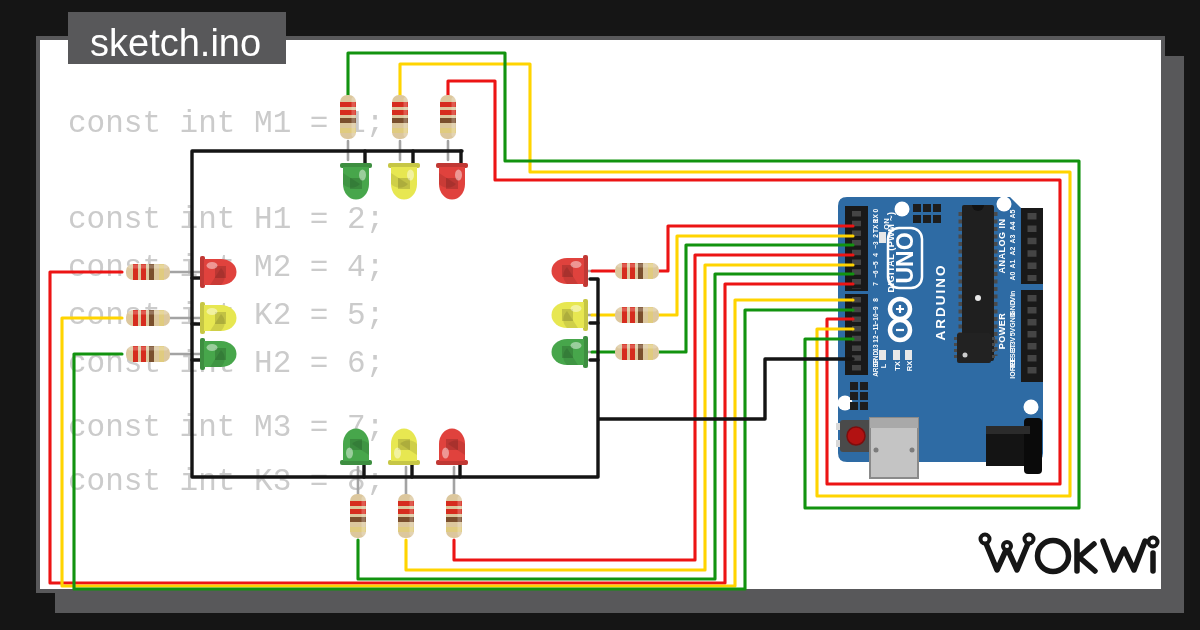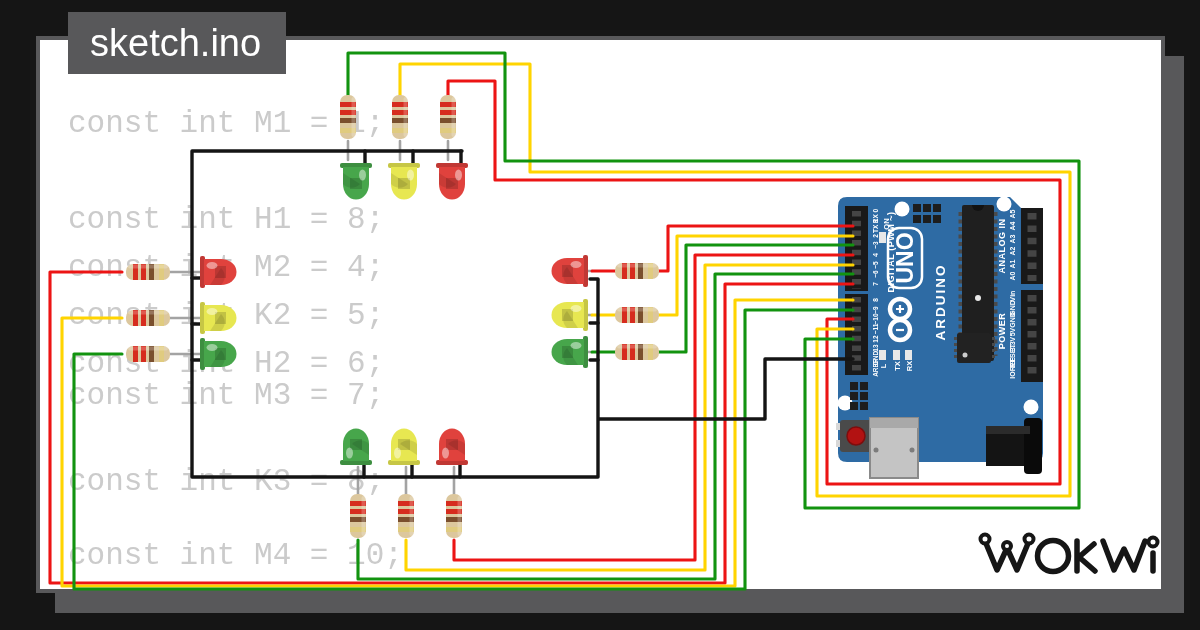--- a/index.html
+++ b/index.html
@@ -1,21 +1,21 @@
 <!DOCTYPE html>
 <html><head>
 <meta charset="utf-8">
 <style>
   html,body{margin:0;padding:0;background:#151515;width:1200px;height:630px;overflow:hidden;}
   #stage{position:relative;width:1200px;height:630px;background:#151515;font-family:"Liberation Sans",sans-serif;}
   #canvas{position:absolute;left:36px;top:36px;width:1129px;height:557px;background:#ffffff;
           border:4px solid #58585a;box-sizing:border-box;box-shadow:19px 20px 0 #58585a;overflow:hidden;}
   .code-line{position:absolute;left:28px;font-size:31px;color:#cbcbcb;white-space:pre;
              font-family:Liberation Mono, monospace;}
-  #tab{position:absolute;left:68px;top:12px;width:218px;height:62px;background:#58585a;color:#fff;
+  #tab{position:absolute;left:68px;top:12px;width:218px;height:52px;background:#58585a;color:#fff;
        font-size:38px;line-height:62px;padding-left:22px;box-sizing:border-box;z-index:6;
        font-family:"Liberation Sans",sans-serif;}
   #circuit{position:absolute;left:0;top:0;z-index:5;}
   .wire{fill:none;stroke-width:3.1;stroke-linejoin:round;stroke-linecap:round;}
   .busblack{fill:none;stroke:#141414;stroke-width:3.4;stroke-linejoin:round;stroke-linecap:round;}
   .lead{fill:none;stroke:#a3a3a3;stroke-width:2.6;stroke-linecap:round;}
   .pl{font:bold 6.5px "Liberation Sans",sans-serif;fill:#ffffff;text-anchor:middle;}
   .pl2{font:bold 7px "Liberation Sans",sans-serif;fill:#ffffff;text-anchor:middle;}
   .silk{font:bold 9px "Liberation Sans",sans-serif;fill:#ffffff;text-anchor:middle;letter-spacing:.5px;}
   .silk-sm{font:bold 7.5px "Liberation Sans",sans-serif;fill:#ffffff;text-anchor:middle;}
@@ -26,27 +26,26 @@
   .wok{stroke:#161616;stroke-width:5.5;fill:none;stroke-linecap:round;stroke-linejoin:round;}
   .wokring{fill:#ffffff;stroke:#161616;stroke-width:4;}
 </style>
 </head>
 <body>
 
 <div id="stage">
 
   <div id="canvas">
     <div class="code-line" style="top:66px">const int M1 = 1;</div>
-    <div class="code-line" style="top:162px">const int H1 = 8;</div>
+    <div class="code-line" style="top:162px">const int H1 = 2;</div>
     <div class="code-line" style="top:210px">const int M2 = 4;</div>
     <div class="code-line" style="top:258px">const int K2 = 5;</div>
     <div class="code-line" style="top:306px">const int H2 = 6;</div>
-    <div class="code-line" style="top:338px">const int M3 = 7;</div>
+    <div class="code-line" style="top:370px">const int M3 = 7;</div>
     <div class="code-line" style="top:424px">const int K3 = 8;</div>
-    <div class="code-line" style="top:498px">const int M4 = 10;</div>
     <div class="code-line" style="top:546px">const int K4 = 11;</div>
   </div>
 
   <div id="tab">sketch.ino</div>
 
   <svg id="circuit" width="1200" height="630" viewBox="0 0 1200 630">
     <defs>
       <g id="ledshape">
         <rect x="0" y="-16" width="5" height="32" rx="2" fill="currentColor"></rect>
         <rect x="0" y="-16" width="5" height="32" rx="2" fill="#000" opacity="0.14"></rect>

